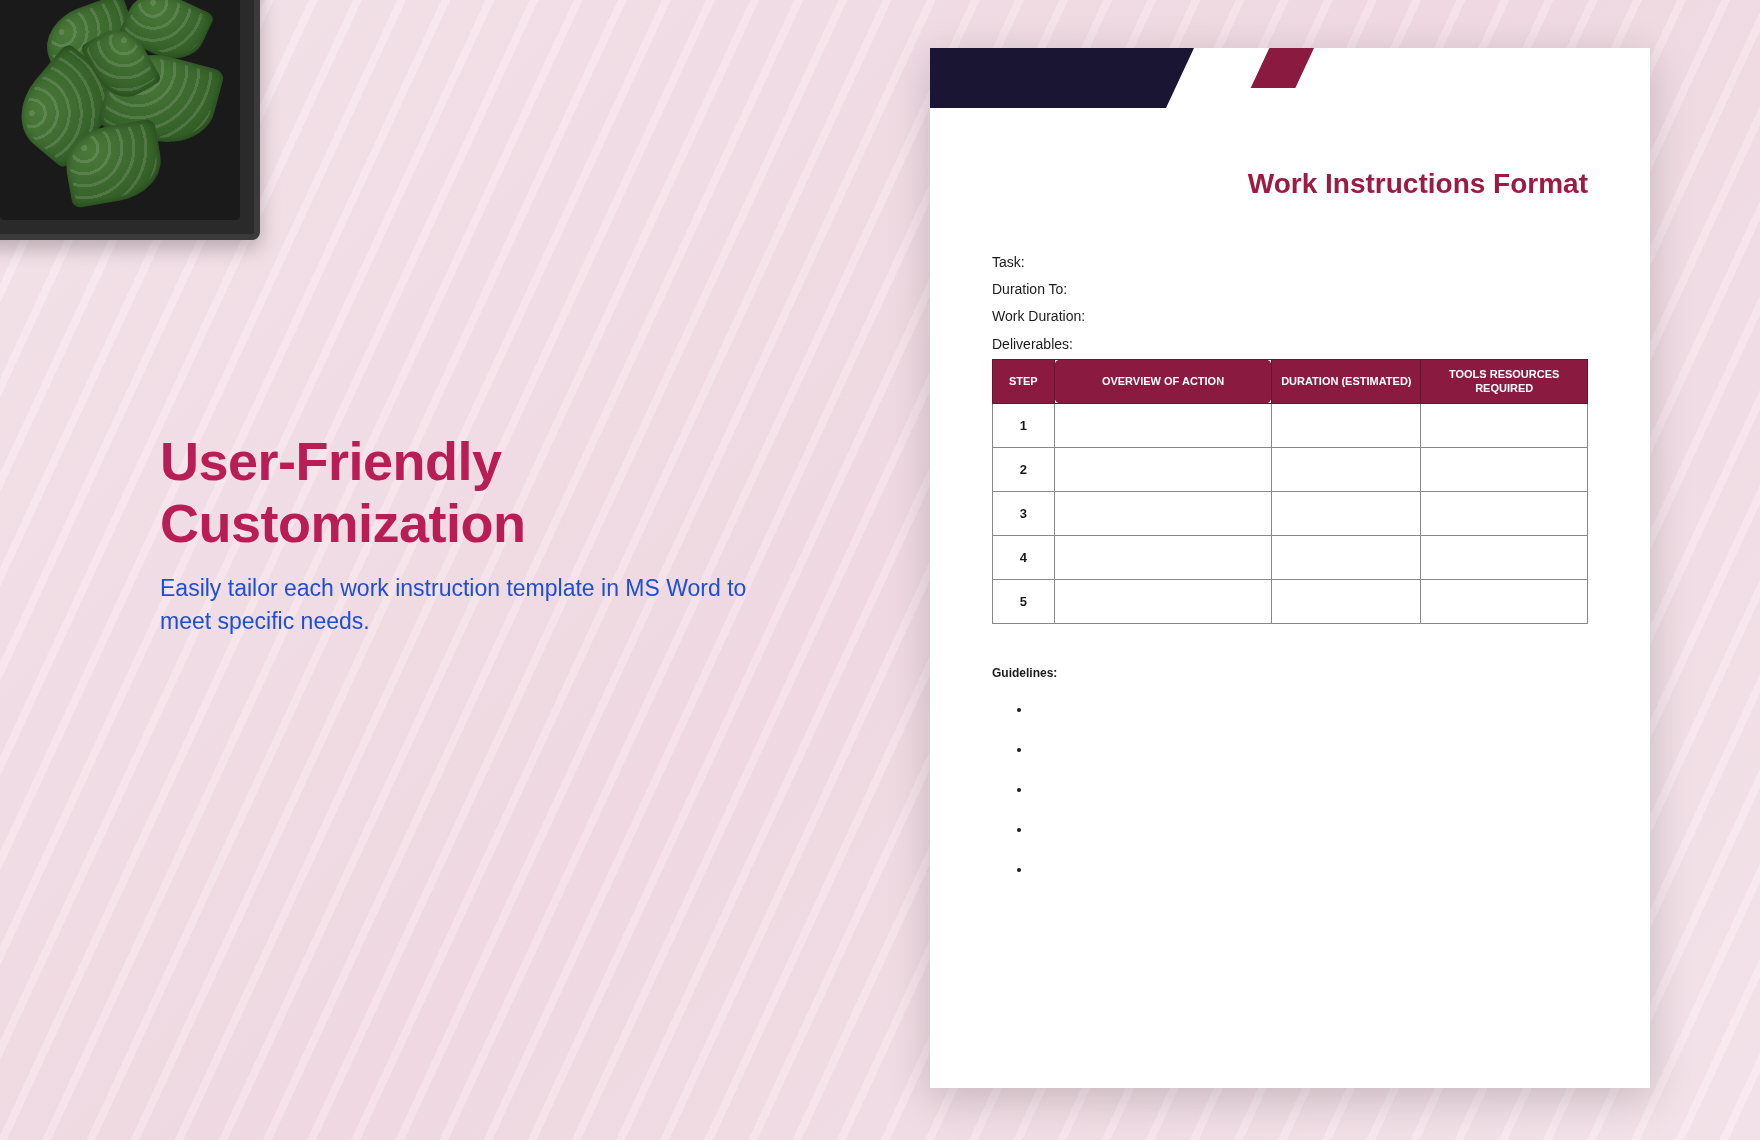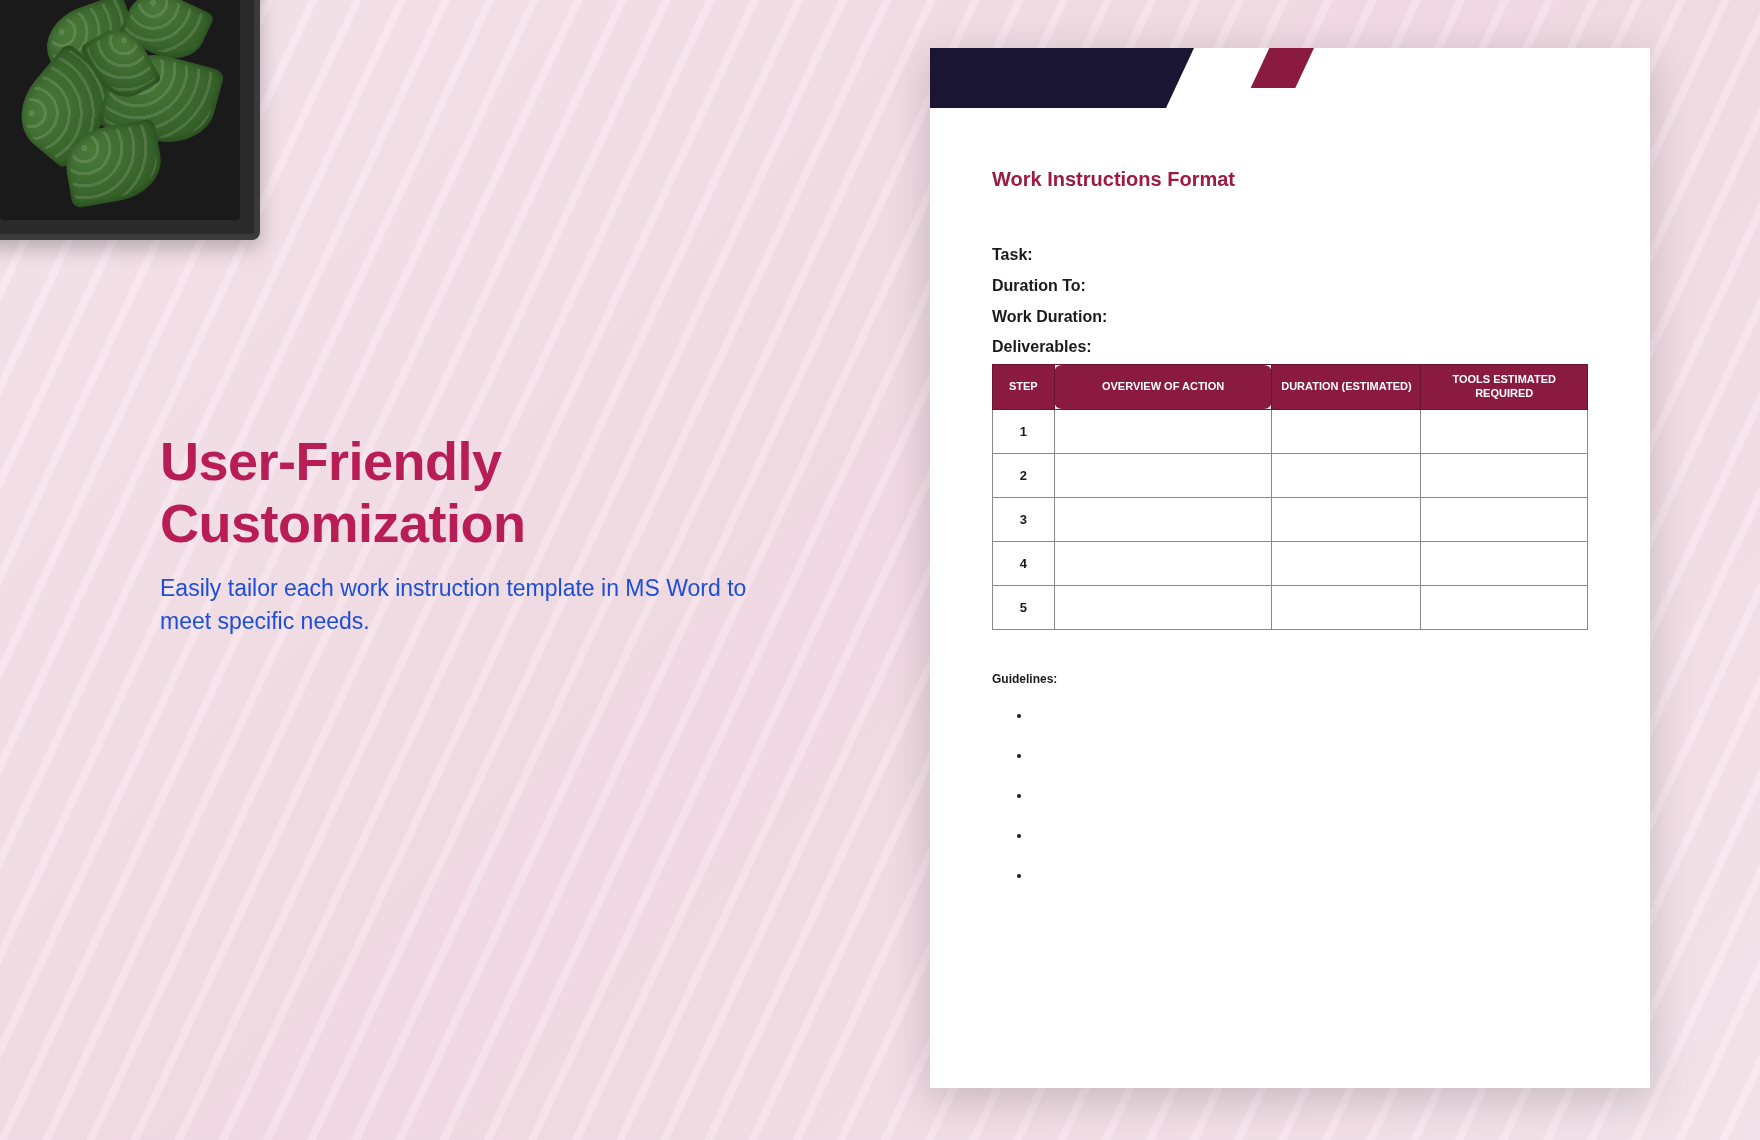--- a/index.html
+++ b/index.html
@@ -148,31 +148,31 @@
       width: 400px;
       height: 60px;
       background: #ffffff;
       transform: skewX(-25deg);
     }
 
     .doc-body {
       padding: 30px 62px 40px;
     }
     .doc-title {
-      text-align: left;
-      font-size: 20px;
+      text-align: right;
+      font-size: 28px;
       font-weight: 700;
       color: #9b1b42;
       margin: 30px 0 50px;
     }
     .fields {
-      font-size: 16px;
+      font-size: 14px;
       color: #1a1a1a;
       line-height: 1.8;
-      font-weight: 700;
+      font-weight: 400;
     }
     .fields div { margin-bottom: 2px; }
 
     table.steps {
       width: 100%;
       border-collapse: collapse;
       font-size: 11px;
     }
     table.steps th {
       background: #8a1a3f;
@@ -247,21 +247,21 @@
       <div>Work Duration:</div>
       <div>Deliverables:</div>
     </div>
 
     <table class="steps">
       <thead>
         <tr>
           <th class="col-step">STEP</th>
           <th class="col-action">OVERVIEW OF ACTION</th>
           <th class="col-dur">DURATION (ESTIMATED)</th>
-          <th class="col-tools">TOOLS ESTIMATED REQUIRED</th>
+          <th class="col-tools">TOOLS RESOURCES REQUIRED</th>
         </tr>
       </thead>
       <tbody>
         <tr>
           <td>1</td>
           <td></td>
           <td></td>
           <td></td>
         </tr>
         <tr>

